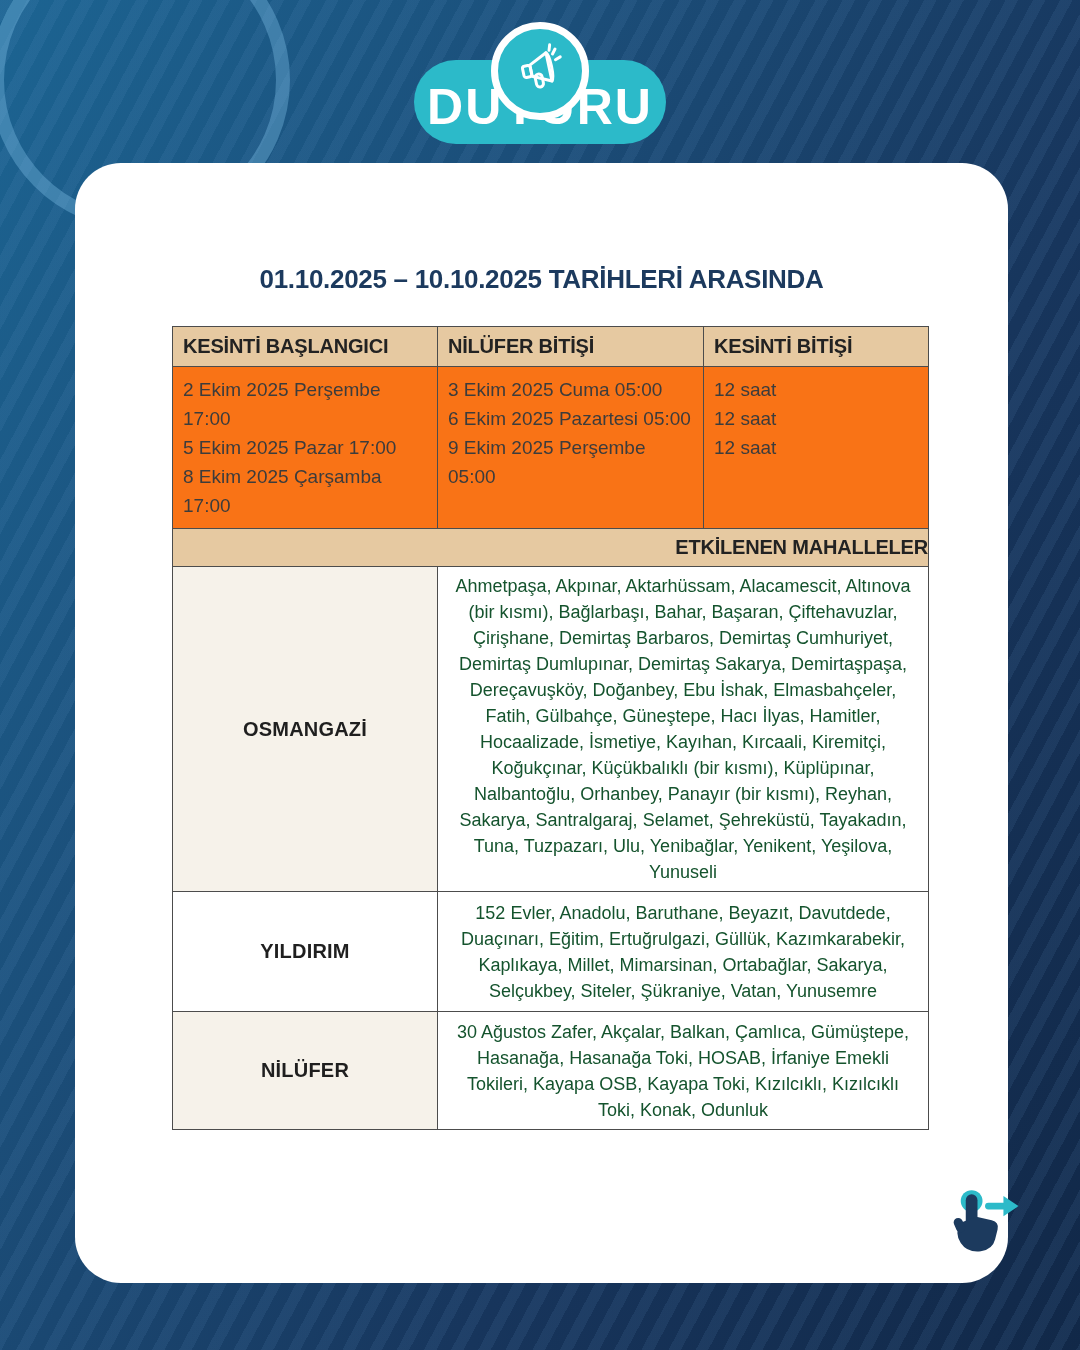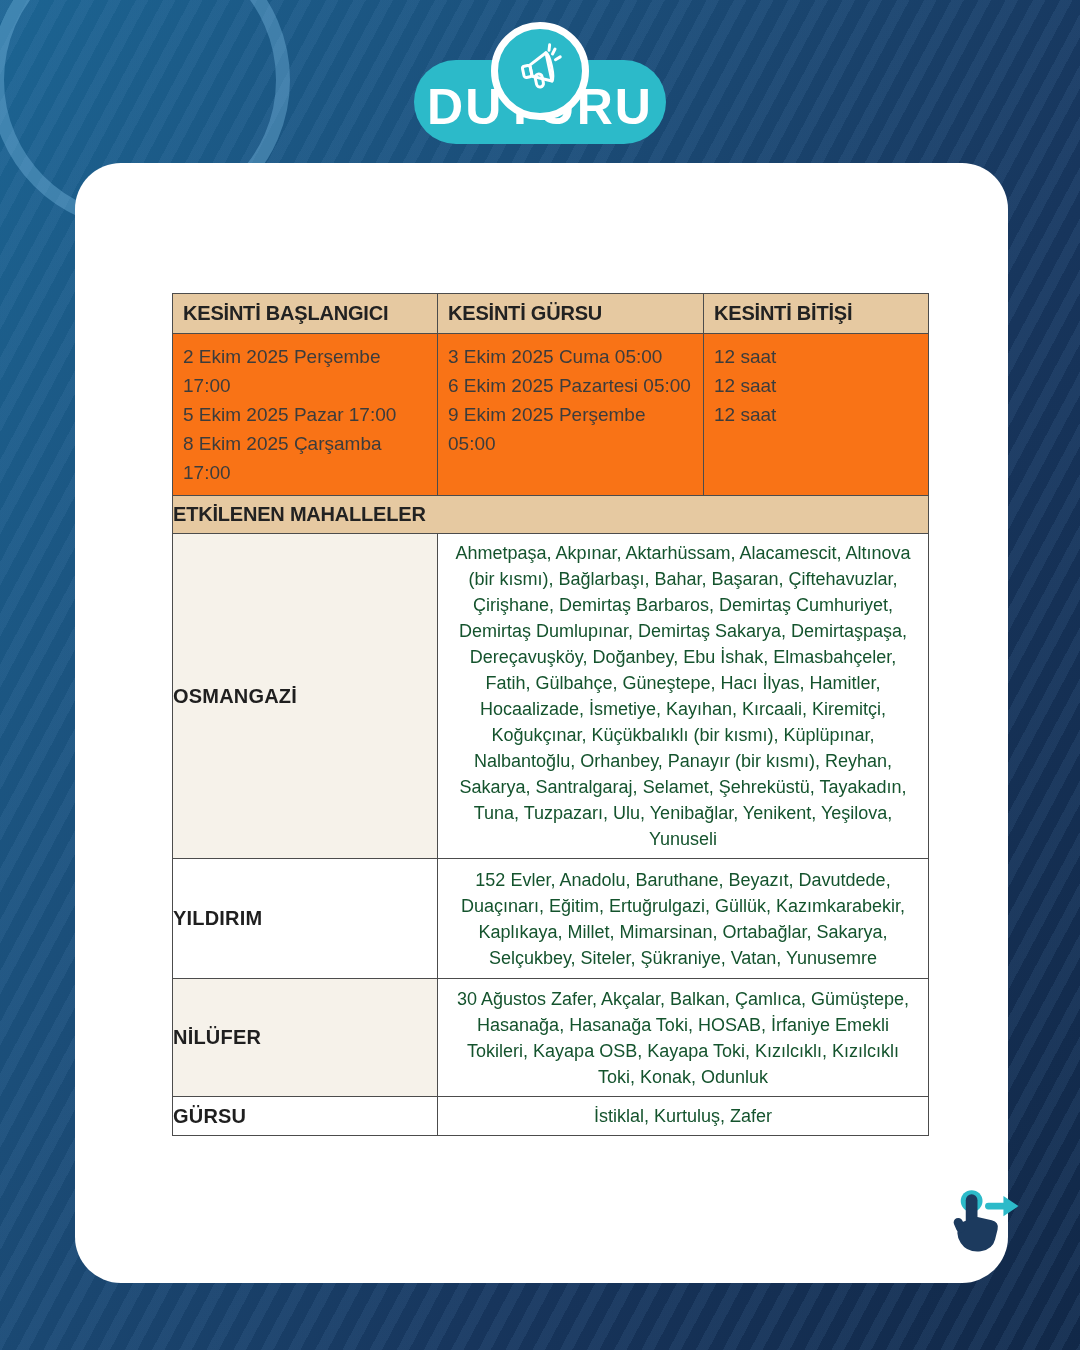--- a/index.html
+++ b/index.html
@@ -73,25 +73,25 @@
     font-size:20px; font-weight:bold; color:#222222;
     text-align:left; padding:4px 10px; letter-spacing:-0.2px;margin-top:44px;
   }
   tr.dates-row td {
     height:104px; vertical-align:top;
     padding:8px 10px; font-size:19px; line-height:29px; color:#3c3c3c;
     background:#f97316;
   }
   tr.section-row th {
     height:38px; background:#e6c9a1;
-    font-size:20px; font-weight:bold; color:#222222; text-align:left;
+    font-size:20px; font-weight:bold; color:#222222; text-align:right;
     letter-spacing:-0.2px;
   }
   tr.district-row td.dname {
-    vertical-align:middle;
+    text-align:center; vertical-align:middle;
     font-size:20px; font-weight:bold; color:#1f1f1f;
     background:#ffffff; letter-spacing:0.2px;
   }
   tr.district-row td.dlist {
     vertical-align:middle;
     padding:6px 14px; font-size:18px; line-height:26px; color:#14532d;
     background:#ffffff; text-align:center;
   }
   tr.district-row.cream td.dname { background:#f6f2ea; }
   tr.row-osmangazi td { height:317px; }
@@ -124,32 +124,33 @@
       <rect x="25" y="35" width="8" height="15" rx="4"></rect>
       <path d="M50 16 L54 11"></path>
       <path d="M52 23 L58 21"></path>
       <path d="M47 11 L49 5"></path>
     </g>
   </svg>
 </div>
 
 <div class="card">
   <div class="card-title">
+    <div>01.10.2025 – 10.10.2025 TARİHLERİ ARASINDA</div>
   </div>
 
   <table class="schedule">
     <colgroup>
         <col class="c1">
         <col class="c2">
         <col class="c3">
       </colgroup>
     <tbody>
         <tr class="head-row">
       <th>KESİNTİ BAŞLANGICI</th>
-      <th>KESİNTİ GÜRSU</th>
+      <th>NİLÜFER BİTİŞİ</th>
       <th>KESİNTİ BİTİŞİ</th>
     </tr>
     <tr class="dates-row">
       <td>
         <div>2 Ekim 2025 Perşembe 17:00</div>
         <div>5 Ekim 2025 Pazar 17:00</div>
         <div>8 Ekim 2025 Çarşamba 17:00</div>
       </td>
       <td>
         <div>3 Ekim 2025 Cuma 05:00</div>
@@ -170,24 +171,20 @@
       <td class="dlist" colspan="2">Ahmetpaşa, Akpınar, Aktarhüssam, Alacamescit, Altınova (bir kısmı), Bağlarbaşı, Bahar, Başaran, Çiftehavuzlar, Çirişhane, Demirtaş Barbaros, Demirtaş Cumhuriyet, Demirtaş Dumlupınar, Demirtaş Sakarya, Demirtaşpaşa, Dereçavuşköy, Doğanbey, Ebu İshak, Elmasbahçeler, Fatih, Gülbahçe, Güneştepe, Hacı İlyas, Hamitler, Hocaalizade, İsmetiye, Kayıhan, Kırcaali, Kiremitçi, Koğukçınar, Küçükbalıklı (bir kısmı), Küplüpınar, Nalbantoğlu, Orhanbey, Panayır (bir kısmı), Reyhan, Sakarya, Santralgaraj, Selamet, Şehreküstü, Tayakadın, Tuna, Tuzpazarı, Ulu, Yenibağlar, Yenikent, Yeşilova, Yunuseli</td>
     </tr>
     <tr class="district-row row-yildirim">
       <td class="dname">YILDIRIM</td>
       <td class="dlist" colspan="2">152 Evler, Anadolu, Baruthane, Beyazıt, Davutdede, Duaçınarı, Eğitim, Ertuğrulgazi, Güllük, Kazımkarabekir, Kaplıkaya, Millet, Mimarsinan, Ortabağlar, Sakarya, Selçukbey, Siteler, Şükraniye, Vatan, Yunusemre</td>
     </tr>
     <tr class="district-row cream row-nilufer">
       <td class="dname">NİLÜFER</td>
       <td class="dlist" colspan="2">30 Ağustos Zafer, Akçalar, Balkan, Çamlıca, Gümüştepe, Hasanağa, Hasanağa Toki, HOSAB, İrfaniye Emekli Tokileri, Kayapa OSB, Kayapa Toki, Kızılcıklı, Kızılcıklı Toki, Konak, Odunluk</td>
     </tr>
-    <tr class="district-row row-gursu">
-      <td class="dname">GÜRSU</td>
-      <td class="dlist" colspan="2">İstiklal, Kurtuluş, Zafer</td>
-    </tr>
   </tbody>
     </table>
 </div>
 
 <div class="swipe">
   <svg width="84" height="72" viewBox="0 0 100 86">
     <circle cx="40" cy="18" r="13" fill="#2cbac9"></circle>
     <g fill="#1c3a5e">
       <rect x="33" y="10" width="14" height="44" rx="7"></rect>
       <path d="M27 44 q-8 12 0 24 q8 12 24 10 q14 -2 17 -14 l3 -12 q2 -9 -7 -11 l-17 -4 l-8 2 z"></path>

